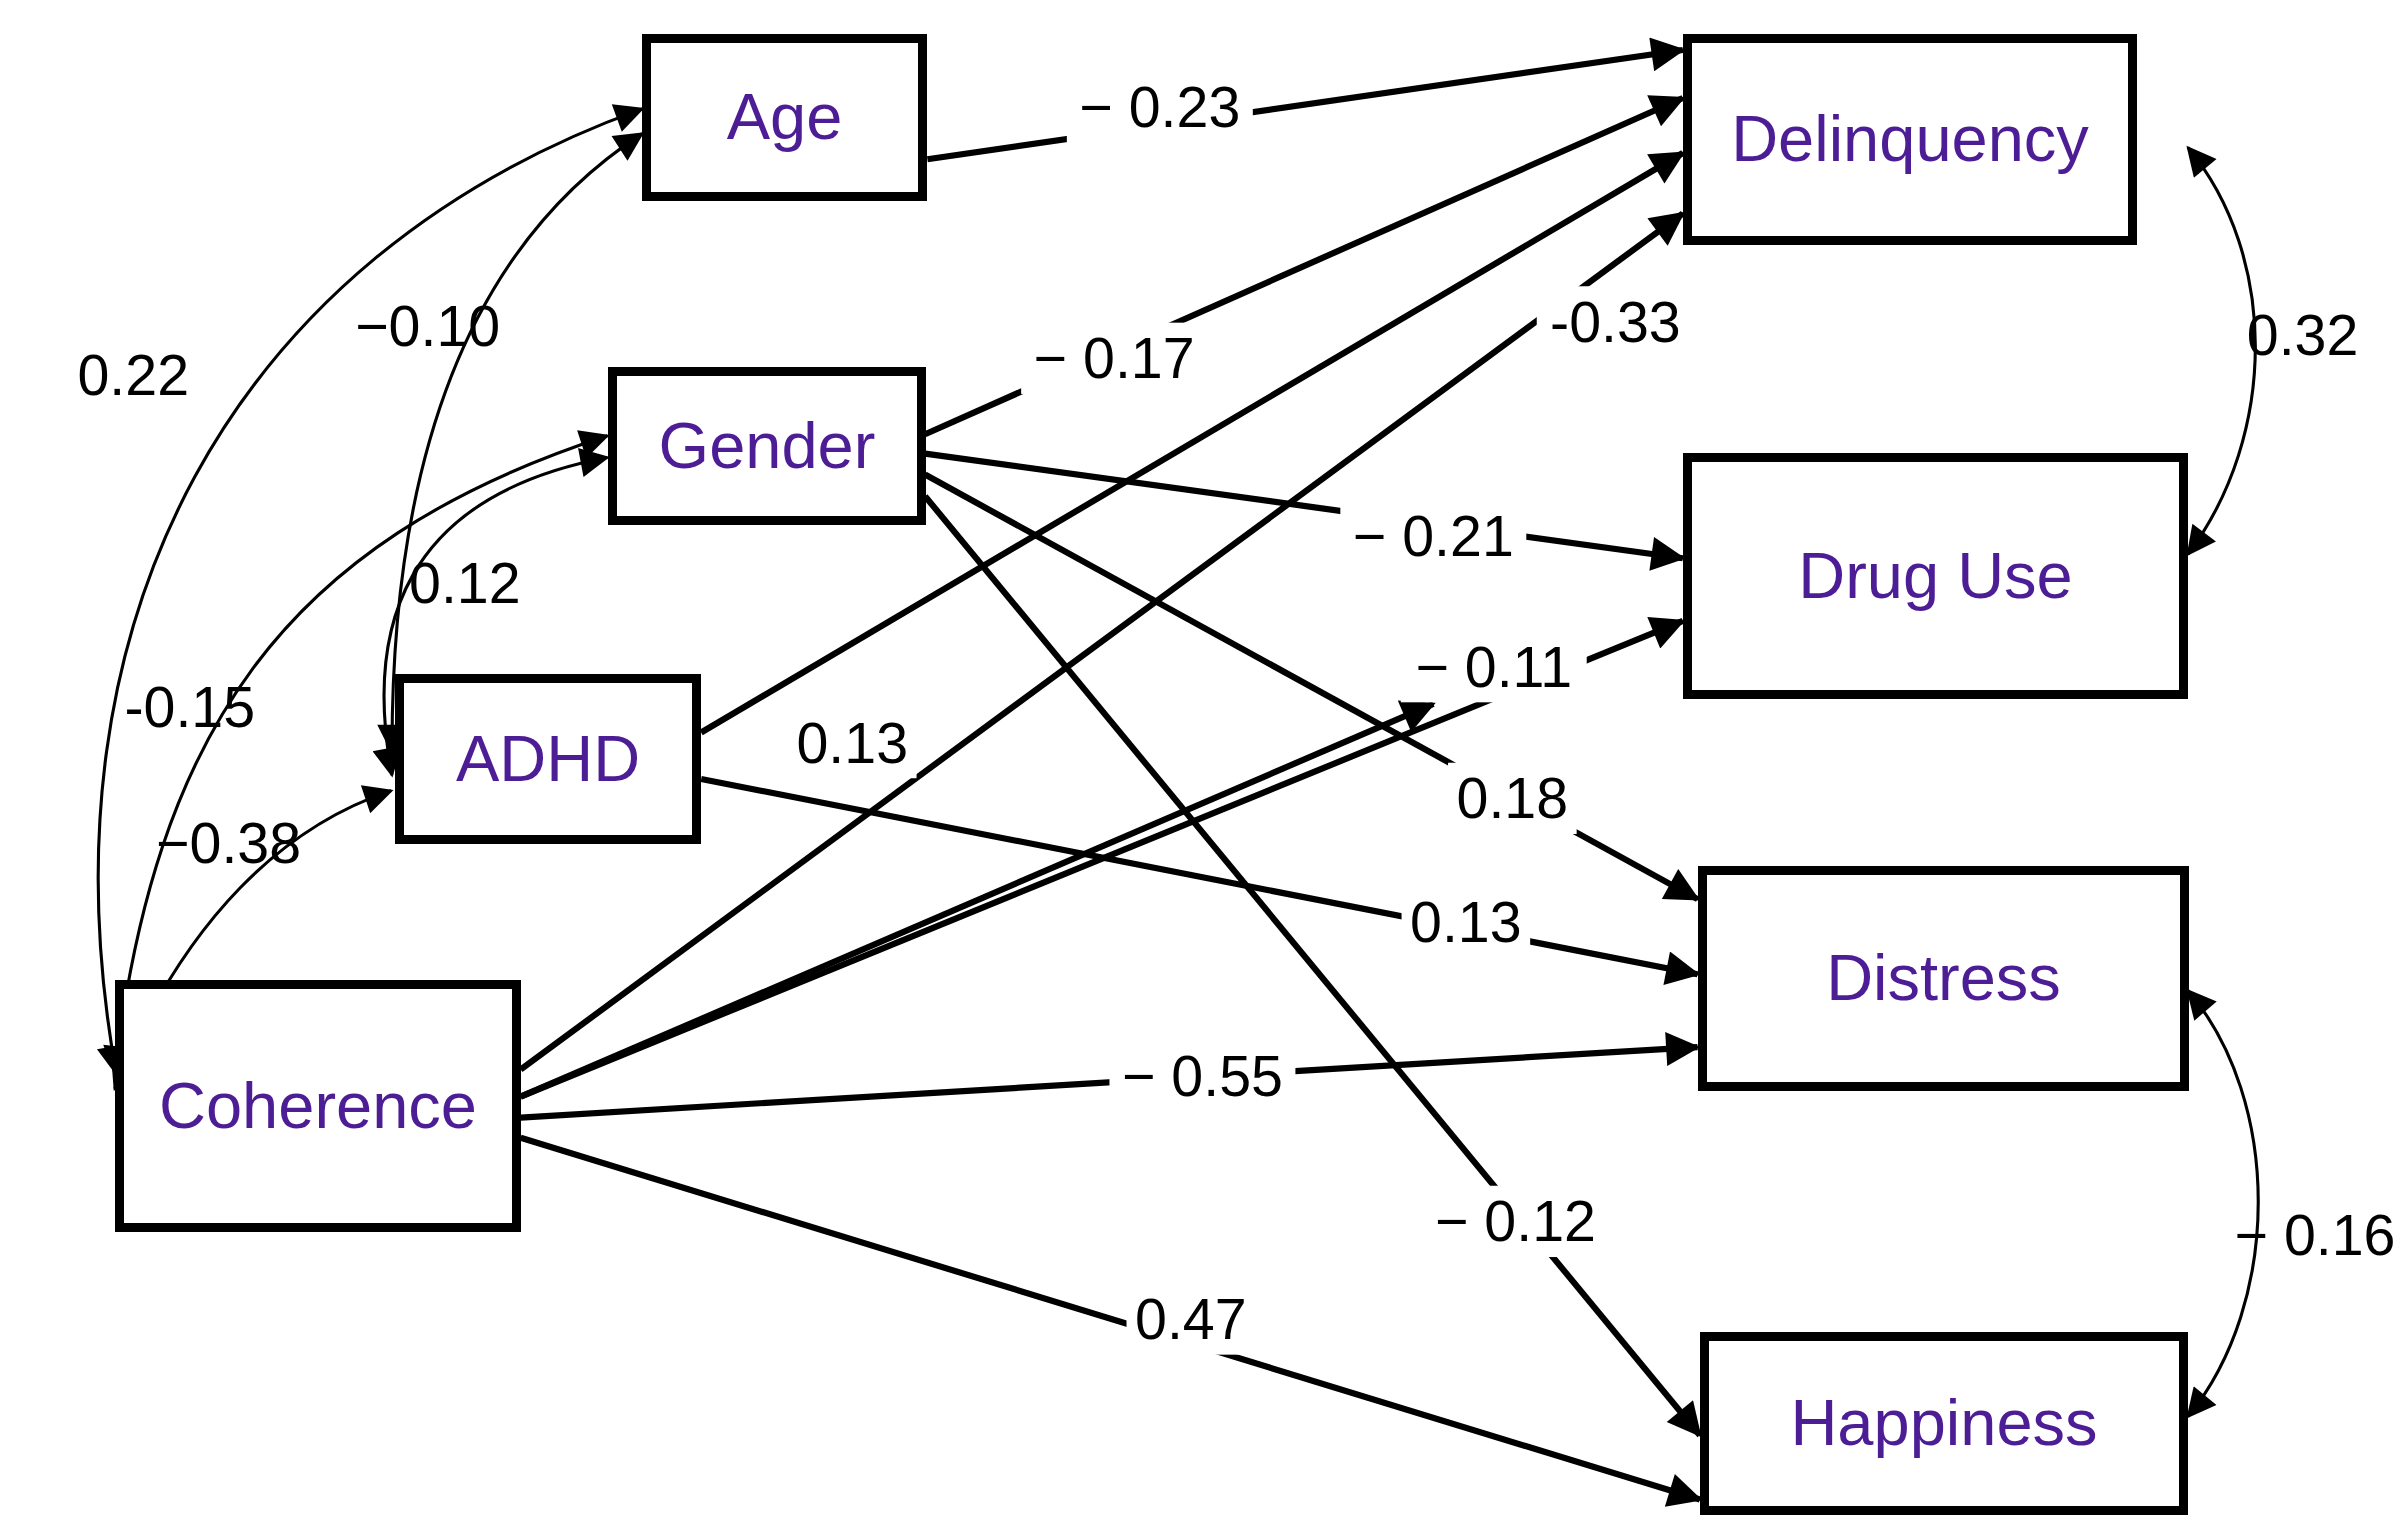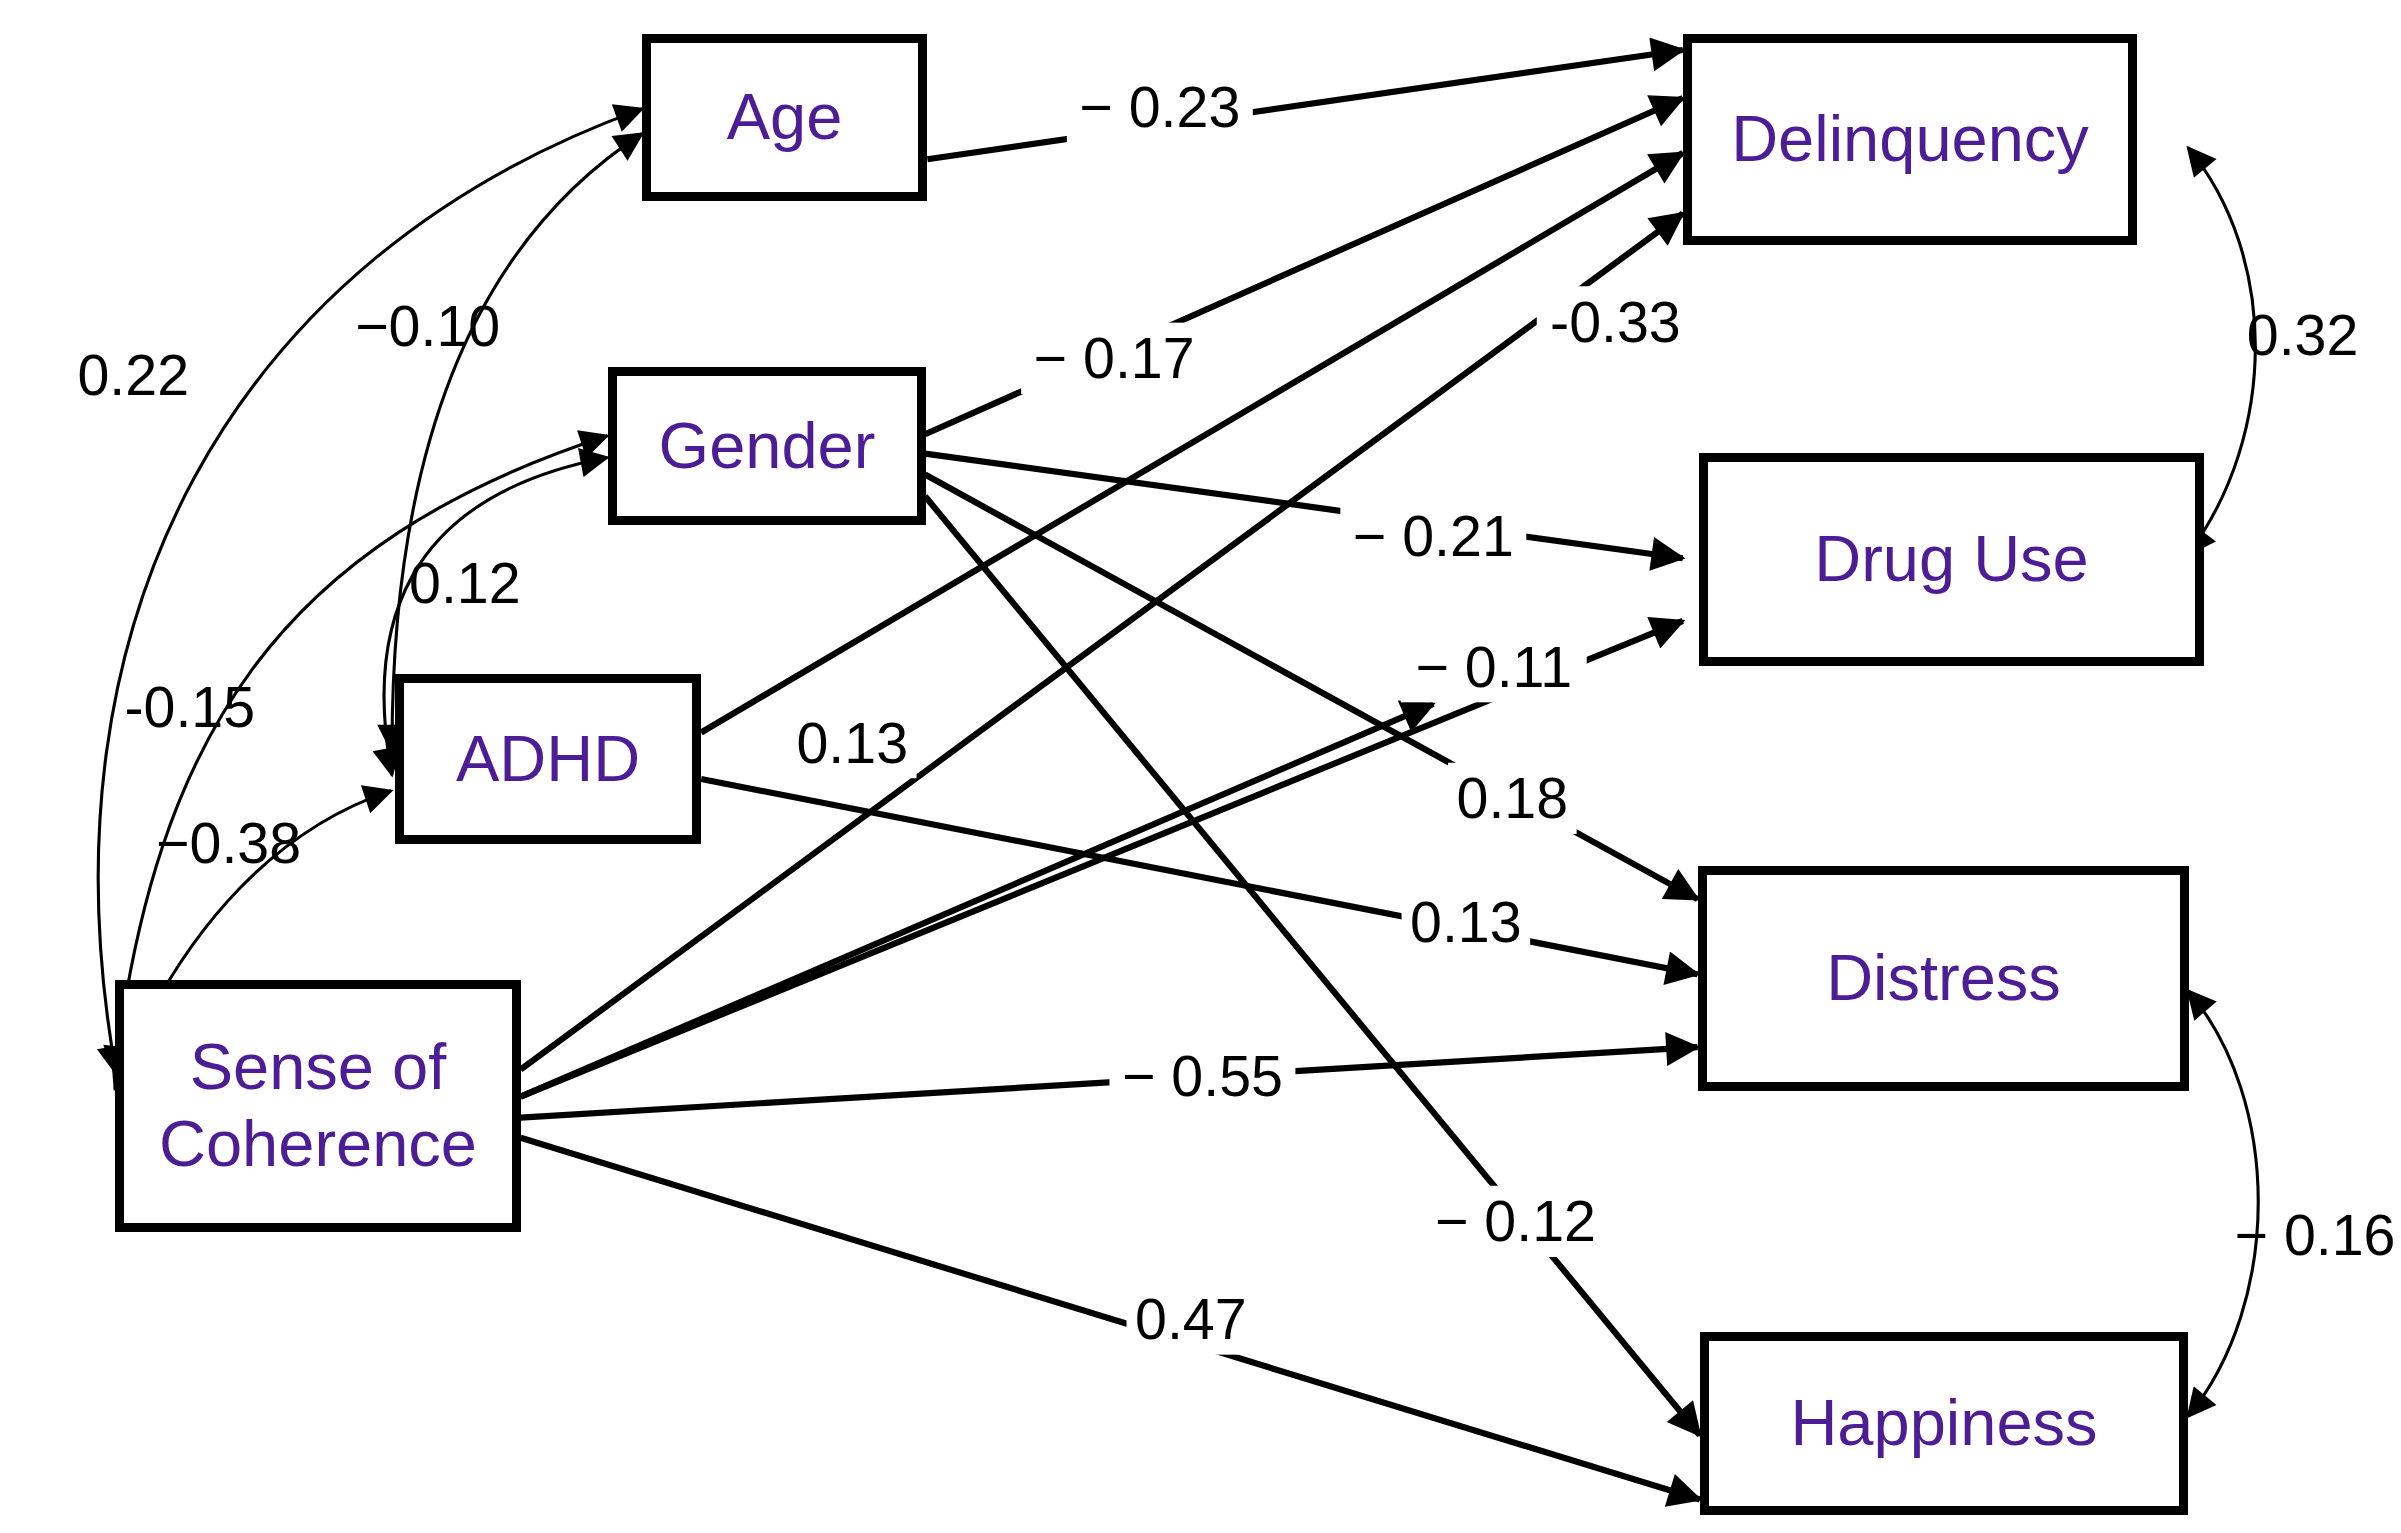--- a/index.html
+++ b/index.html
@@ -113,27 +113,26 @@
       <div class="node" style="left: 642px; top: 34px; width: 285px; height: 167px;">
         <span class="node-line">Age</span>
       </div>
       <div class="node" style="left: 608px; top: 367px; width: 318px; height: 158px;">
         <span class="node-line">Gender</span>
       </div>
       <div class="node" style="left: 395px; top: 674px; width: 306px; height: 170px;">
         <span class="node-line">ADHD</span>
       </div>
       <div class="node" style="left: 115px; top: 980px; width: 406px; height: 252px;">
-        <span class="node-line">Sense of</span>
         <span class="node-line">Coherence</span>
       </div>
       <div class="node" style="left: 1683px; top: 34px; width: 454px; height: 211px;">
         <span class="node-line">Delinquency</span>
       </div>
-      <div class="node" style="left: 1683px; top: 453px; width: 505px; height: 213px; margin-left: 16px;">
+      <div class="node" style="left: 1683px; top: 453px; width: 505px; height: 246px;">
         <span class="node-line">Drug Use</span>
       </div>
       <div class="node" style="left: 1698px; top: 866px; width: 491px; height: 225px;">
         <span class="node-line">Distress</span>
       </div>
       <div class="node" style="left: 1700px; top: 1332px; width: 488px; height: 183px;">
         <span class="node-line">Happiness</span>
       </div>
     </div>
 </div>

